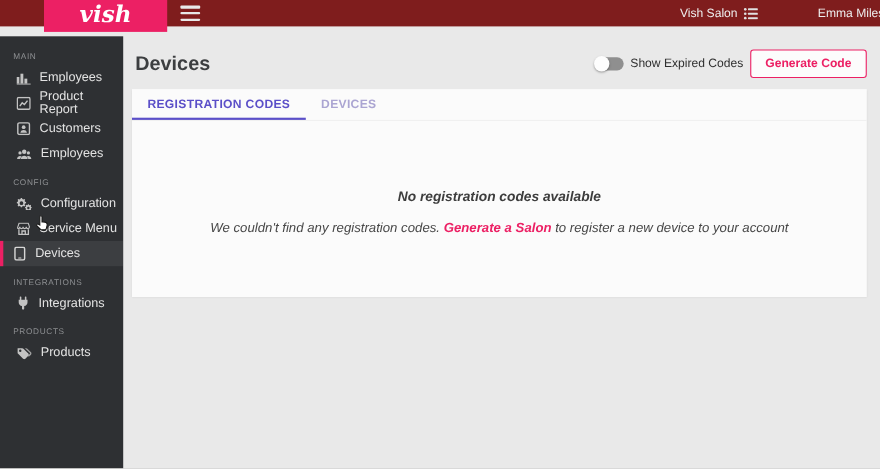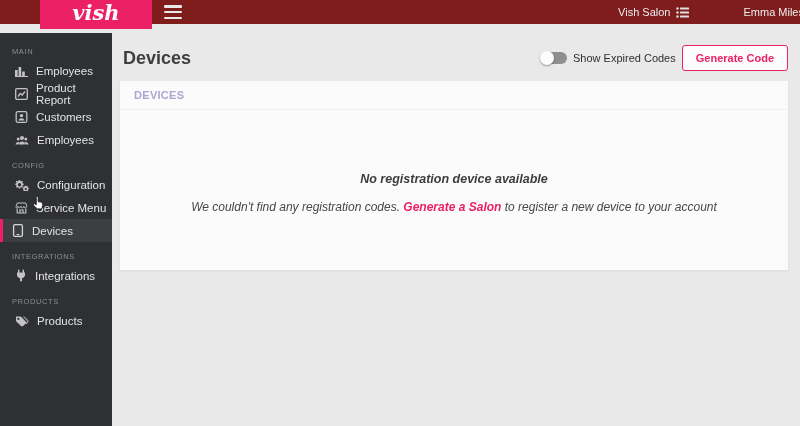--- a/index.html
+++ b/index.html
@@ -190,24 +190,25 @@
         <div class="toggle">
             <div class="knob"></div>
           </div>
         <span class="toggle-label">Show Expired Codes</span>
         <button class="btn-generate">Generate Code</button>
       </div>
     </div>
 
     <div class="card">
       <div class="tabs">
+        <div class="tab active">REGISTRATION CODES</div>
         <div class="tab inactive">DEVICES</div>
       </div>
       <div class="empty">
-        <div class="empty-title">No registration device available</div>
+        <div class="empty-title">No registration codes available</div>
         <div class="empty-msg">
           <span>We couldn't find any registration codes. </span><a>Generate a Salon</a><span> to register a new device to your account</span>
         </div>
       </div>
     </div>
   </div>
 
 
   <svg class="cursor" width="14" height="16" viewBox="0 0 14 16">
     <path d="M6.2 1.2c.6 0 1 .45 1 1v4.6l.8-.1c2.2 0 3.9.9 3.9 2.4 0 .55-.1 1.1-.25 1.6l-.55 2.2c-.15.65-.7 1.05-1.35 1.05H6.9c-.45 0-.9-.2-1.2-.55L2.6 10.3c-.35-.35-.35-1 .05-1.35.35-.3.9-.4 1.3-.1l1.25.8V2.2c0-.55.45-1 1-1z" fill="#fff" stroke="#1a1a1a" stroke-width="1"></path>

